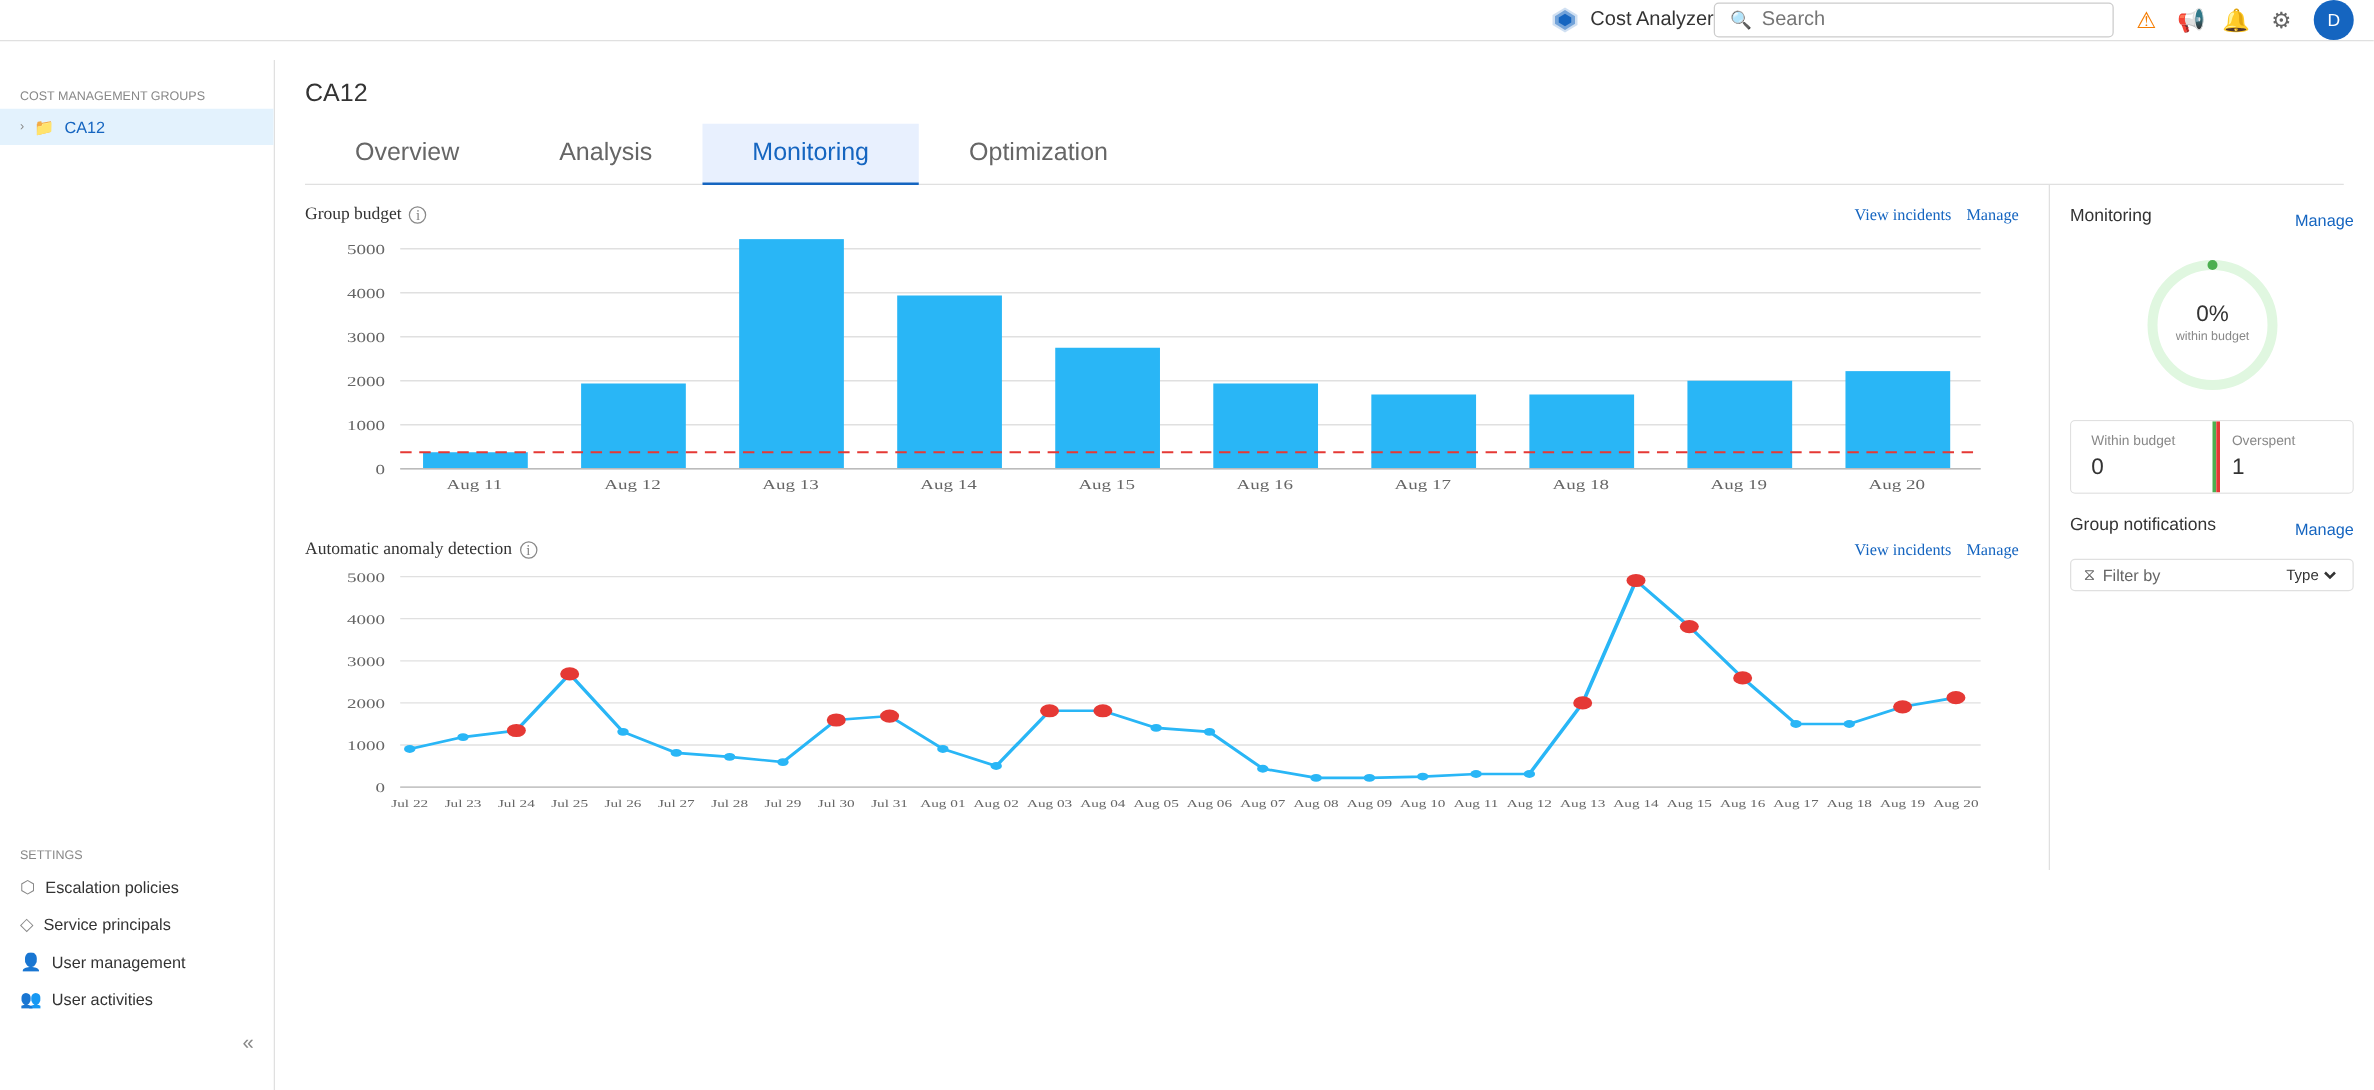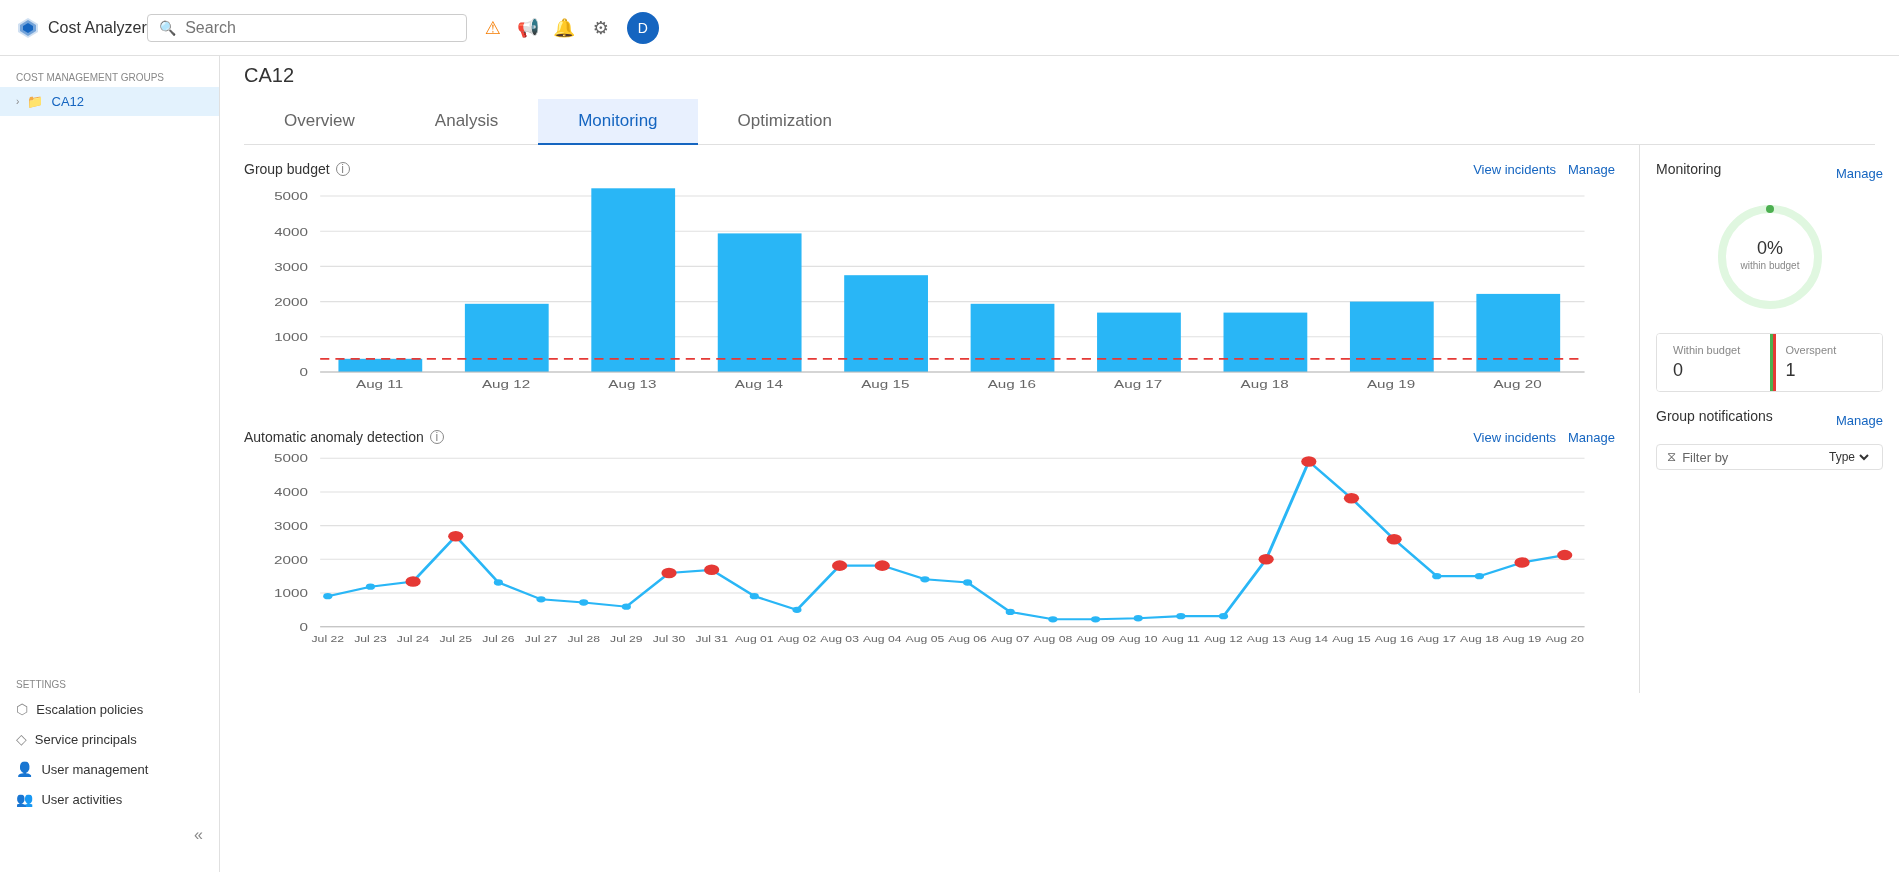--- a/index.html
+++ b/index.html
@@ -1,21 +1,21 @@
 <!DOCTYPE html>
 <html><head>
   <meta charset="utf-8">
   <style>
     * { box-sizing: border-box; margin: 0; padding: 0; }
     body { font-family: -apple-system, BlinkMacSystemFont, 'Segoe UI', sans-serif; font-size: 13px; color: #333; background: #fff; overflow: hidden; }
 
     
     .navbar {
-      display: flex; align-items: center; justify-content: flex-start;
-      height: 56px; padding: 0 16px; border-bottom: 1px solid #e0e0e0;
+      display: flex; align-items: center; justify-content: flex-end;
+      height: 33px; padding: 0 16px; border-bottom: 1px solid #e0e0e0;
       background: #fff; position: fixed; top: 0; left: 0; right: 0; z-index: 100;
     }
     .navbar-left { display: flex; align-items: center; gap: 8px; }
     .logo-icon { width: 24px; height: 24px; }
     .app-title { font-size: 16px; font-weight: 500; color: #333; }
     .navbar-right { display: flex; align-items: center; gap: 16px; }
     .search-box {
       display: flex; align-items: center; gap: 8px;
       border: 1px solid #ccc; border-radius: 4px; padding: 4px 12px;
       width: 320px; background: #fff;
@@ -53,28 +53,28 @@
     
     .main { flex: 1; overflow-y: auto; background: #fff; }
 
     
     .page-header { padding: 16px 24px 0; }
     .page-title { font-size: 20px; font-weight: 400; color: #333; margin-bottom: 12px; }
 
     
     .tabs { display: flex; border-bottom: 1px solid #e0e0e0; margin: 0 0 0; }
     .tab {
-      padding: 12px 40px; font-size: 17px; cursor: pointer; color: #666;
+      padding: 12px 40px; font-size: 20px; cursor: pointer; color: #666;
       border-bottom: 2px solid transparent; margin-bottom: -1px;
     }
     .tab.active { color: #1565c0; border-bottom: 2px solid #1565c0; background: #e8f0fe; font-weight: 500; }
 
     
     .content { display: flex; padding: 0; }
-    .content-main { flex: 1; padding: 16px 24px; overflow: hidden; }
+    .content-main { flex: 1; padding: 16px 24px; overflow: hidden; font-family: Liberation Serif, serif; }
     .content-side { width: 260px; min-width: 260px; padding: 16px; border-left: 1px solid #e0e0e0; }
 
     
     .section-header {
       display: flex; align-items: center; justify-content: space-between;
       margin-bottom: 8px;
     }
     .section-title { font-size: 14px; font-weight: 500; color: #333; display: flex; align-items: center; gap: 6px; }
     .info-icon { font-size: 12px; color: #888; border: 1px solid #888; border-radius: 50%; width: 14px; height: 14px; display: inline-flex; align-items: center; justify-content: center; }
     .section-actions { display: flex; gap: 12px; font-size: 13px; }

